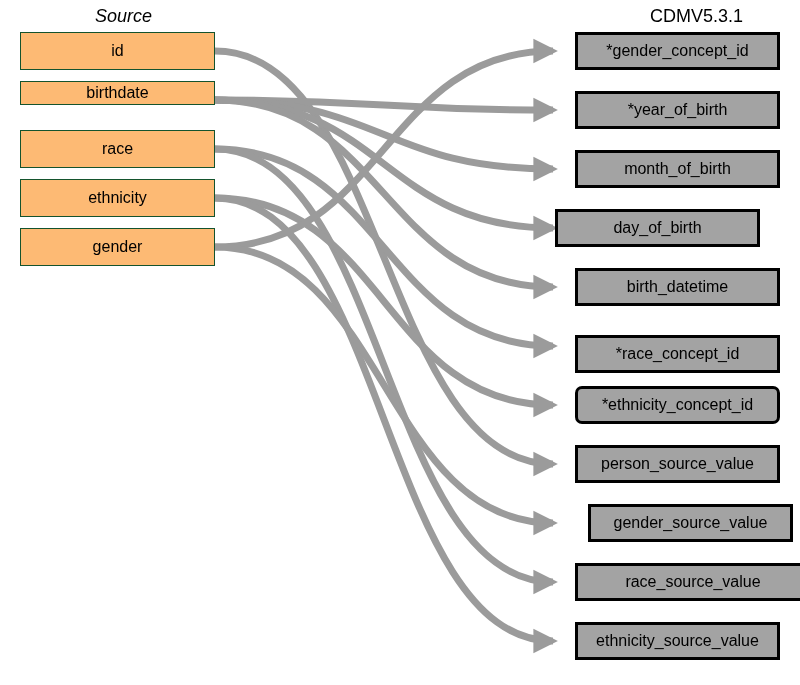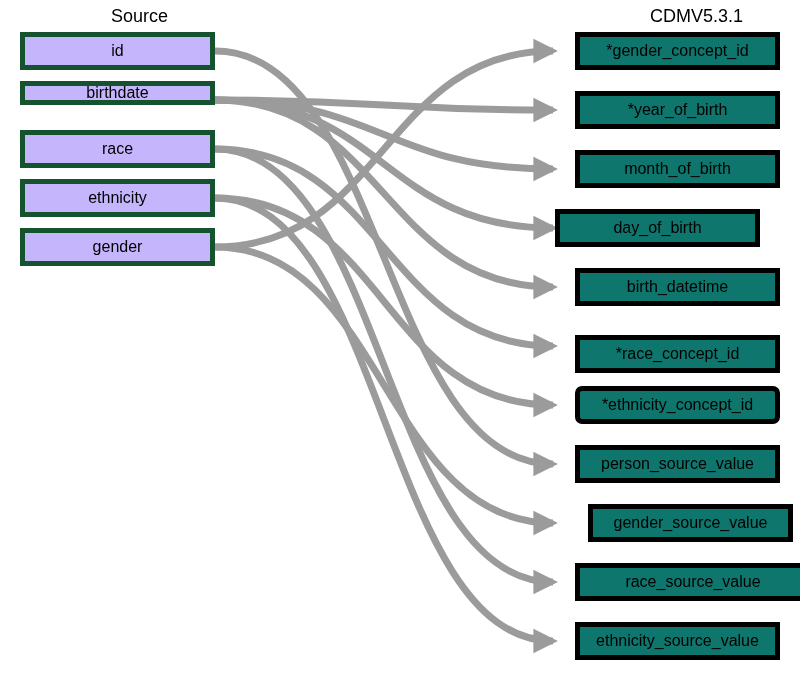--- a/index.html
+++ b/index.html
@@ -34,26 +34,26 @@
     position: absolute;
     box-sizing: border-box;
     display: flex;
     align-items: center;
     justify-content: center;
     padding: 0 10px;
     font-size: 16px;
     white-space: nowrap;
   }
   .node.src {
-    background: #c4b5fd;
-    border: 5px solid #14532d;
+    background: #fdba74;
+    border: 1px solid #14532d;
   }
   .node.tgt {
-    background: #0f766e;
-    border: 5px solid #000000;
+    background: #a3a3a3;
+    border: 3px solid #000000;
   }
 </style>
 </head>
 <body>
 <div class="stage">
 
 <svg class="links">
   <defs>
     <marker id="arrow" viewBox="0 0 12 12" refX="9" refY="6" markerWidth="4.2" markerHeight="4.2" orient="auto-start-reverse" markerUnits="strokeWidth">
       <path d="M1,1 L11,6 L1,11 z" fill="#9b9b9b"></path>
@@ -67,21 +67,21 @@
         <path d="M 215 100 C 384 100 384 287 553 287" fill="none" stroke="#9b9b9b" stroke-width="7" stroke-linecap="butt" marker-end="url(#arrow)"></path>
         <path d="M 215 149 C 384 149 384 346 553 346" fill="none" stroke="#9b9b9b" stroke-width="7" stroke-linecap="butt" marker-end="url(#arrow)"></path>
         <path d="M 215 149 C 384 149 384 582 553 582" fill="none" stroke="#9b9b9b" stroke-width="7" stroke-linecap="butt" marker-end="url(#arrow)"></path>
         <path d="M 215 198 C 384 198 384 405 553 405" fill="none" stroke="#9b9b9b" stroke-width="7" stroke-linecap="butt" marker-end="url(#arrow)"></path>
         <path d="M 215 198 C 384 198 384 641 553 641" fill="none" stroke="#9b9b9b" stroke-width="7" stroke-linecap="butt" marker-end="url(#arrow)"></path>
         <path d="M 215 247 C 384 247 384 51 553 51" fill="none" stroke="#9b9b9b" stroke-width="7" stroke-linecap="butt" marker-end="url(#arrow)"></path>
         <path d="M 215 247 C 384 247 384 523 553 523" fill="none" stroke="#9b9b9b" stroke-width="7" stroke-linecap="butt" marker-end="url(#arrow)"></path>
       </g>
 </svg>
 
-<div class="col-title" id="title-left" style="left: 111px;">Source</div>
+<div class="col-title" id="title-left" style="left: 95px; font-style: italic;">Source</div>
 <div class="col-title" id="title-right" style="left: 650px;">CDMV5.3.1</div>
 
 <div id="nodes">
       <div class="node src" style="left: 20px; top: 32px; width: 195px; height: 38px;">
         <span>id</span>
       </div>
       <div class="node src" style="left: 20px; top: 81px; width: 195px; height: 24px;">
         <span>birthdate</span>
       </div>
       <div class="node src" style="left: 20px; top: 130px; width: 195px; height: 38px;">

